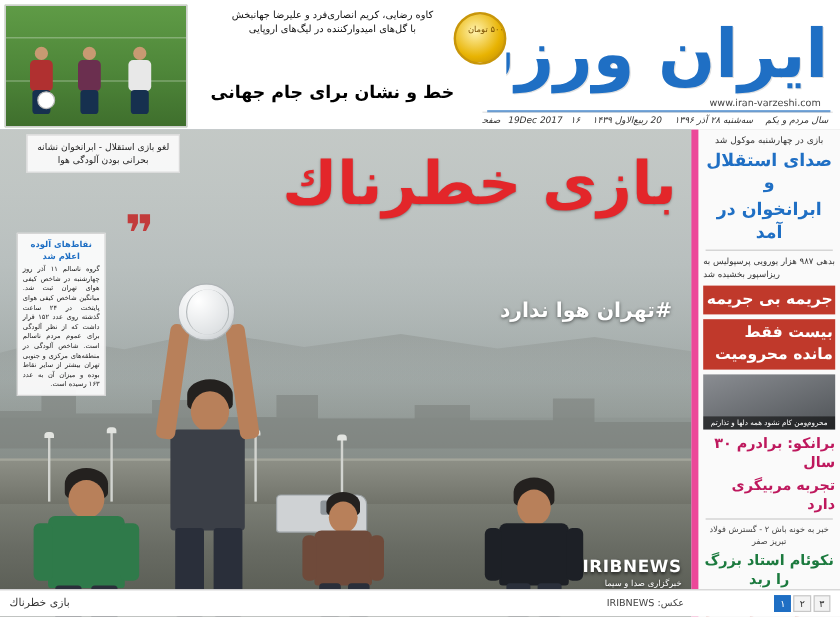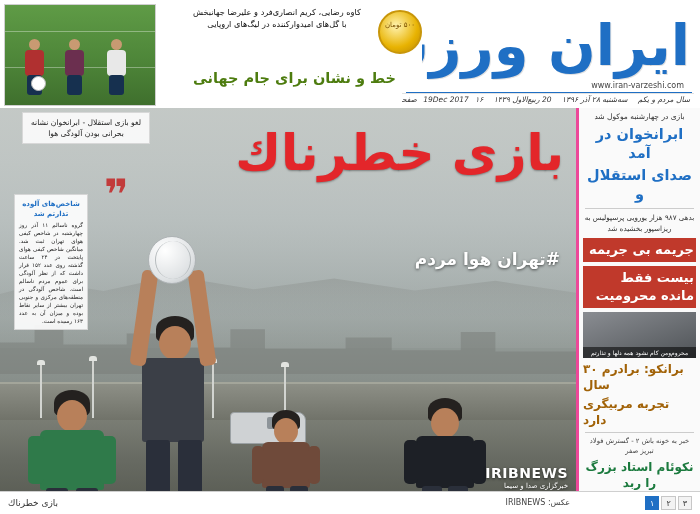--- a/index.html
+++ b/index.html
@@ -52,21 +52,21 @@
     position: absolute;
     top: 8px; right: 276px;
     width: 44px;
     height: 44px;
     border-radius: 50%;
     background: radial-gradient(circle at 40% 35%, #fff3b0, #e8b302 60%, #b98604);
     border: 2px solid #c8960a;
     color: #7a4f00;
     font-size: 7px;
     line-height: 9px;
-    text-align: center;
+    text-align: right;
     padding-top: 9px;
     box-sizing: border-box;
     overflow: hidden;
   }
   .logo-url {
     position: absolute;
     bottom: 16px; right: 14px;
     font-size: 8px;
     color: #444;
     direction: ltr;
@@ -121,21 +121,22 @@
     text-align: center;
     line-height: 28px;
     white-space: nowrap;
   }
   .mast-big2 {
     position: absolute;
     top: 64px; right: 0;
     width: 238px;
     font-size: 14.5px;
     font-weight: bold;
-    color: #4d7c0f;
+    color: #000000;
+    text-align: center;
     line-height: 20px;
     white-space: nowrap;
   }
   .mast-photo {
     position: absolute;
     top: 4px; left: 4px;
     width: 150px;
     height: 100px;
     overflow: hidden;
     border: 1px solid #cfcfcf;
@@ -188,21 +189,21 @@
     border: 1px solid #bbb;
   }
 
   
   .sidebar {
     position: absolute;
     top: 108px; right: 0;
     width: 124px;
     height: 406px;
     background: #fafafa;
-    border-left: 3px solid #ec4899;
+    border-left: 6px solid #ec4899;
     box-sizing: border-box;
     padding: 3px 4px;
   }
   .side-kicker {
     font-size: 7.5px;
     color: #333;
     text-align: center;
     margin: 1px 0 3px;
     line-height: 10px;
   }
@@ -211,21 +212,21 @@
     font-size: 14.5px;
     font-weight: bold;
     text-align: center;
     line-height: 19px;
     margin-bottom: 3px;
   }
   .side-body {
     font-size: 7.2px;
     line-height: 10.5px;
     color: #333;
-    text-align: center;
+    text-align: left;
     margin-bottom: 4px;
   }
   .side-red-box {
     background: #c0392b;
     color: #fff;
     font-size: 13px;
     font-weight: bold;
     line-height: 18px;
     padding: 3px 2px;
     margin-bottom: 4px;
@@ -249,22 +250,22 @@
     background: rgba(0,0,0,0.55);
     color: #fff;
     font-size: 6px;
     line-height: 9px;
     padding: 1px 2px;
     text-align: center;
   }
   .side-h-black {
     font-size: 12px;
     font-weight: bold;
-    color: #a16207;
-    text-align: left;
+    color: #be185d;
+    text-align: right;
     line-height: 16px;
     margin-bottom: 3px;
   }
   .side-h-green {
     font-size: 12px;
     font-weight: bold;
     color: #1b7a3e;
     text-align: center;
     line-height: 16px;
     margin-bottom: 3px;
@@ -582,22 +583,22 @@
           <div class="legs"></div>
         </div>
         <div class="ball-mast"></div>
       </div>
     </div>
   </div>
 
   <div class="sidebar">
 
     <div class="side-kicker">بازى در چهارشنبه موكول شد</div>
+    <div class="side-h-blue">صداى استقلال و</div>
     <div class="side-h-blue">ابرانخوان در آمد</div>
-    <div class="side-h-blue">صداى استقلال و</div>
 
     <div class="divider"></div>
 
     <div class="side-body">بدهى ۹۸۷ هزار يورويى پرسپوليس به ريزاسپور بخشيده شد</div>
     <div class="side-red-box">جريمه بى جريمه</div>
     <div class="side-red-box">بيست فقط مانده محروميت</div>
 
     <div class="side-thumb">
       <div class="caption">محروم‌ومن كام نشود همه دلها و تذارتم</div>
     </div>
@@ -669,27 +670,27 @@
         <div class="head" style="top:10px; left:29px; width:28px; height:30px;"></div>
         <div class="torso" style="top:38px; left:14px; width:58px; height:52px; background:#1d2026;"></div>
         <div class="arm" style="top:42px; left:2px; width:14px; height:44px; background:#1d2026;"></div>
         <div class="arm" style="top:42px; left:70px; width:14px; height:44px; background:#1d2026;"></div>
         <div class="leg" style="top:88px; left:20px; width:20px; height:28px;"></div>
         <div class="leg" style="top:88px; left:46px; width:20px; height:28px;"></div>
       </div>
     </div>
 
     <div class="main-headline">بازى خطرناك</div>
-    <div class="main-sub">#تهران هوا مردم</div>
+    <div class="main-sub">#تهران هوا ندارد</div>
 
     <div class="lead-box">لغو بازى استقلال - ابرانخوان نشانه بحرانى بودن آلودگى هوا</div>
     <div class="quote-mark">❞</div>
 
     <div class="news-col">
-      <div class="nc-title">شاخص‌هاى آلوده تذارتم شد</div>
+      <div class="nc-title">نقاط‌هاى آلوده اعلام شد</div>
       <div>گروه ناسالم ۱۱ آذر روز چهارشنبه در شاخص كيفى هواى تهران ثبت شد. ميانگين شاخص كيفى هواى پايتخت در ۲۴ ساعت گذشته روى عدد ۱۵۲ قرار داشت كه از نظر آلودگى براى عموم مردم ناسالم است. شاخص آلودگى در منطقه‌هاى مركزى و جنوبى تهران بيشتر از ساير نقاط بوده و ميزان آن به عدد ۱۶۳ رسيده است.</div>
     </div>
 
     <div class="watermark">
       <span>IRIBNEWS</span>
       <span class="sub">خبرگزارى صدا و سيما</span>
     </div>
     <div class="bottom-credit">عكس: IRIBNEWS</div>
   </div>
 

